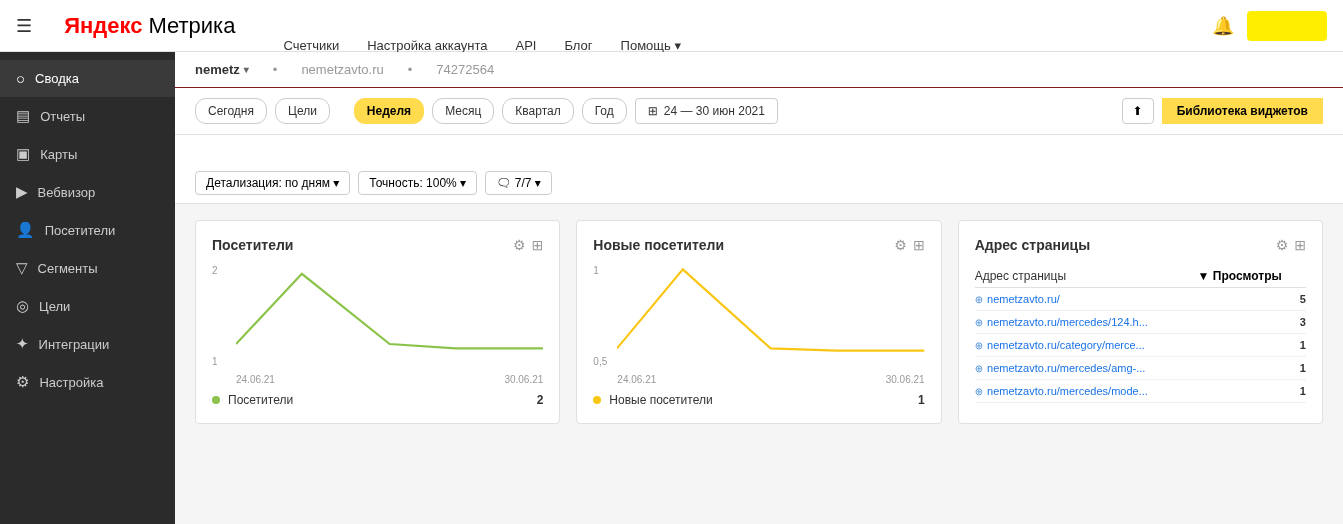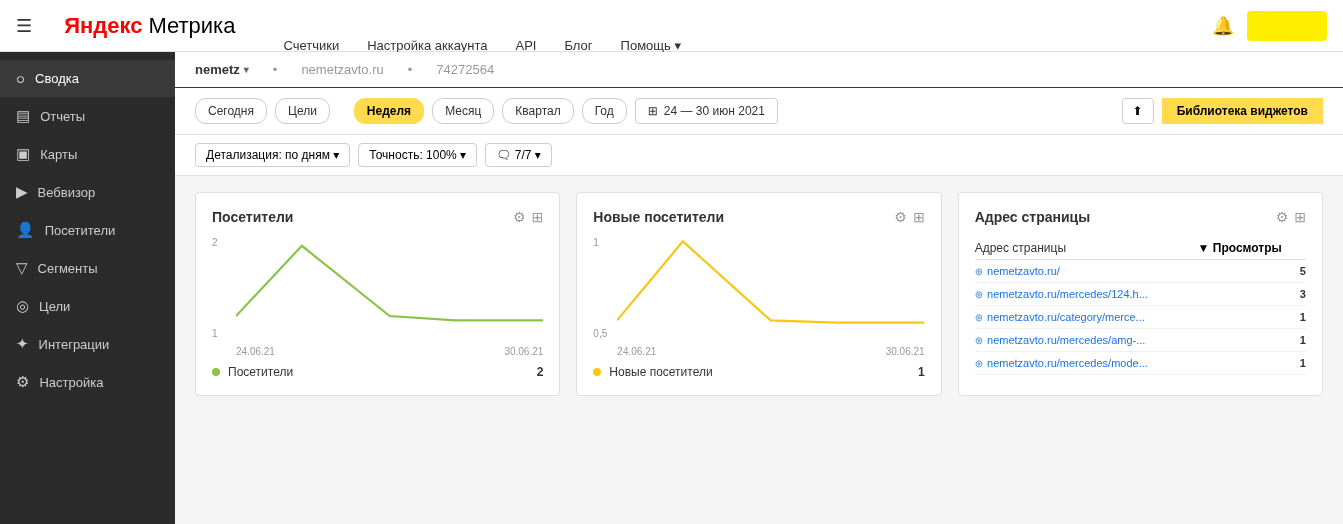--- a/index.html
+++ b/index.html
@@ -197,20 +197,21 @@
     .dropdown-btn {
       display: flex;
       align-items: center;
       gap: 4px;
       padding: 4px 10px;
       border: 1px solid #ccc;
       background: #fff;
       border-radius: 4px;
       cursor: pointer;
       font-size: 12px;
+      margin-top: 28px;
     }
 
     
     .widgets-grid {
       display: flex;
       gap: 16px;
       padding: 16px 20px;
     }
 
     .widget-card {

